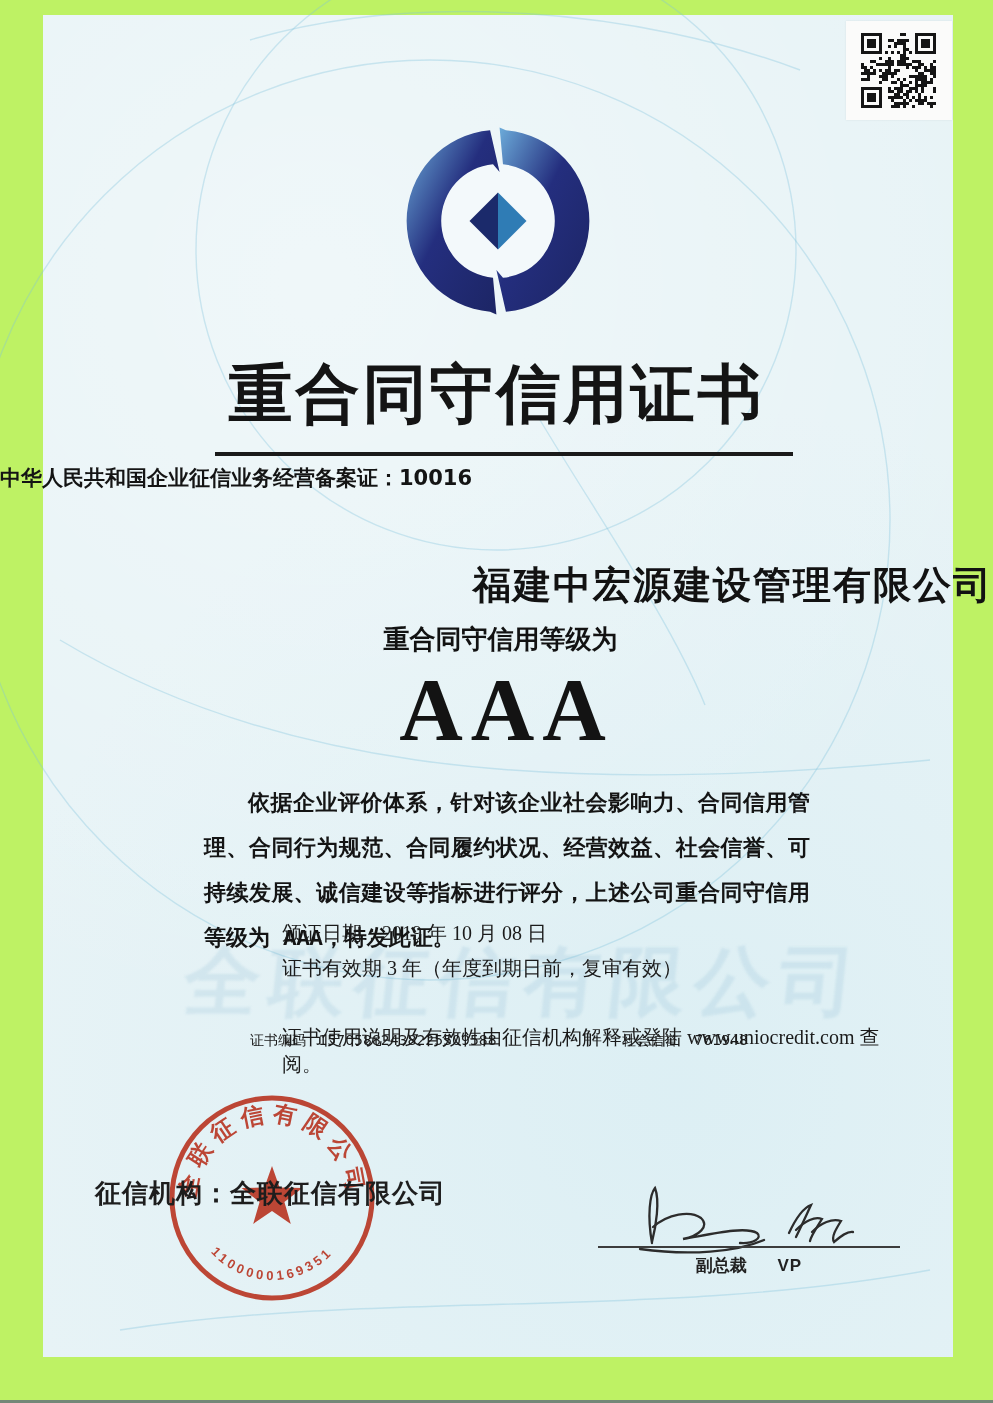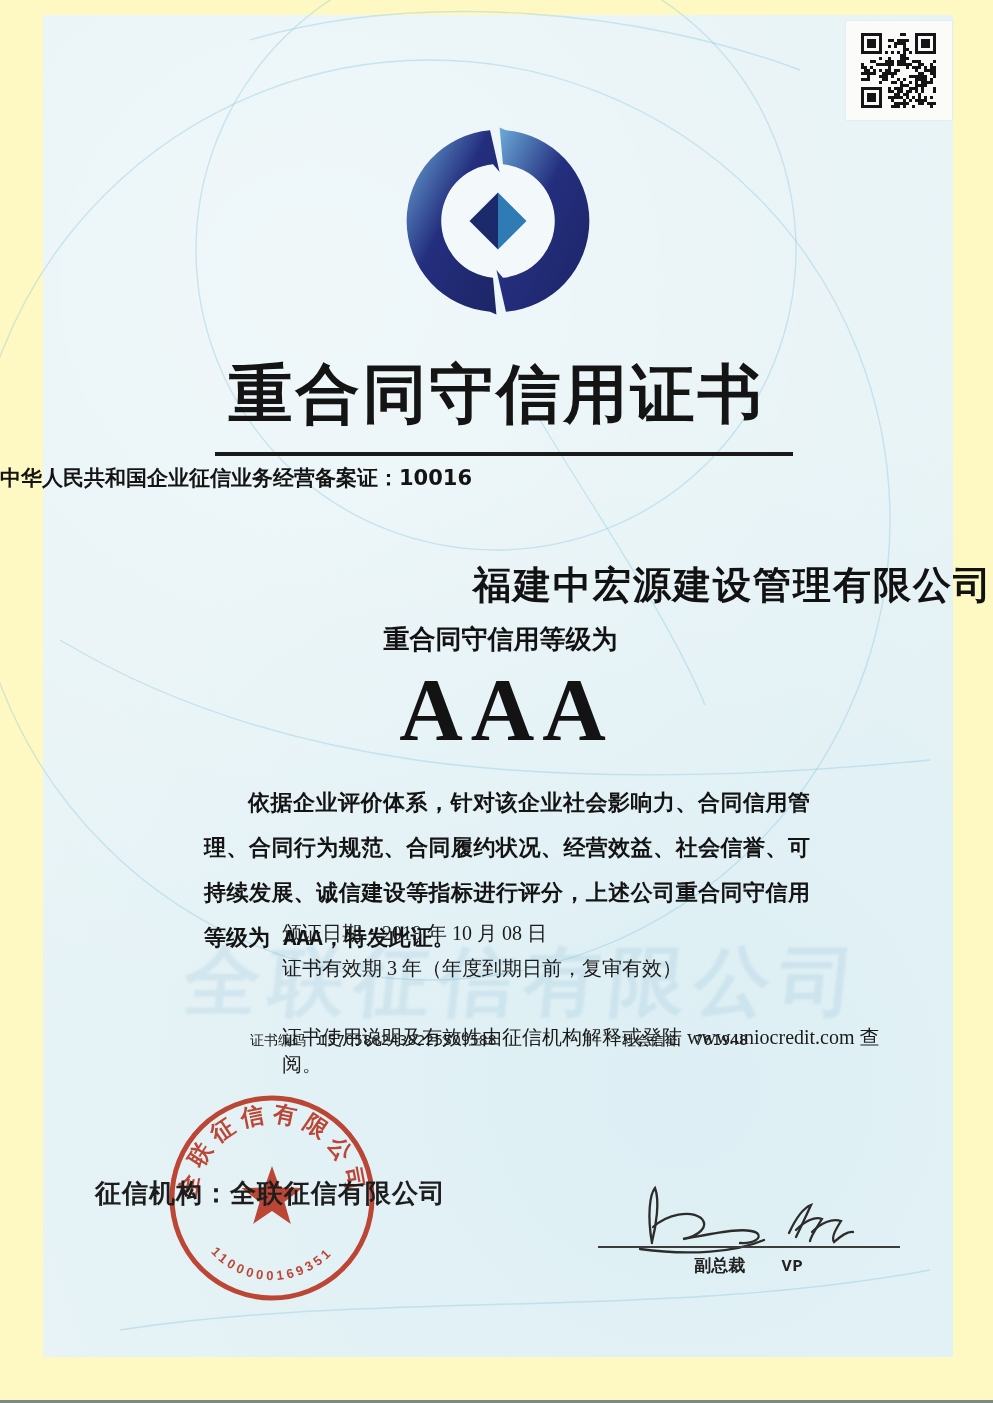--- a/index.html
+++ b/index.html
@@ -1,17 +1,17 @@
 <!DOCTYPE html>
 <html><head>
 <meta charset="utf-8">
 <style>
   html,body{margin:0;padding:0;}
   body{width:993px;height:1403px;position:relative;font-family:"Liberation Serif",serif;}
-  .page{position:absolute;inset:0;background:#fef9c3;overflow:hidden;}
+  .page{position:absolute;inset:0;background:#bef264;overflow:hidden;}
   .sheet{position:absolute;left:43px;top:15px;right:40px;bottom:46px;
          background:#e7f3f6;
          background-image:radial-gradient(circle at 30% 20%, rgba(255,255,255,.35), rgba(255,255,255,0) 60%),
                           radial-gradient(circle at 70% 80%, rgba(210,235,242,.5), rgba(210,235,242,0) 55%);}
   .scan-edge{position:absolute;left:0;right:0;bottom:0;height:3px;background:#67757b;opacity:.85;}
 
   .guilloche{position:absolute;left:0;top:0;pointer-events:none;}
 
   
   .qr-pad{position:absolute;left:846px;top:21px;width:106px;height:99px;background:#fbfbfa;
@@ -64,21 +64,21 @@
   .seal{position:absolute;left:157px;top:1083px;width:230px;height:230px;
         mix-blend-mode:multiply;opacity:.92;}
 
   .issuer{position:absolute;left:95px;top:1176px;
           font-family:"Liberation Serif","DejaVu Serif",serif;font-weight:600;
           font-size:26px;letter-spacing:1px;color:#1d1d1d;}
 
   .signature-art{position:absolute;left:0;top:0;pointer-events:none;}
   .sig-line{position:absolute;left:598px;top:1246px;width:302px;height:2px;background:#3c3c3c;}
   .sig-caption{position:absolute;left:598px;top:1254px;width:302px;text-align:center;
-               font-family:Liberation Mono, monospace;font-weight:700;font-size:17px;color:#222;}
+               font-family:Liberation Sans, sans-serif;font-weight:700;font-size:17px;color:#222;}
   .sig-caption .en{margin-left:26px;letter-spacing:1px;}
 </style>
 </head>
 <body>
 
 <div class="page">
   <div class="sheet"></div>
 
   <svg class="guilloche" width="993" height="1403" viewBox="0 0 993 1403">
     <g fill="none" stroke="rgba(130,195,222,0.35)" stroke-width="1.4">

